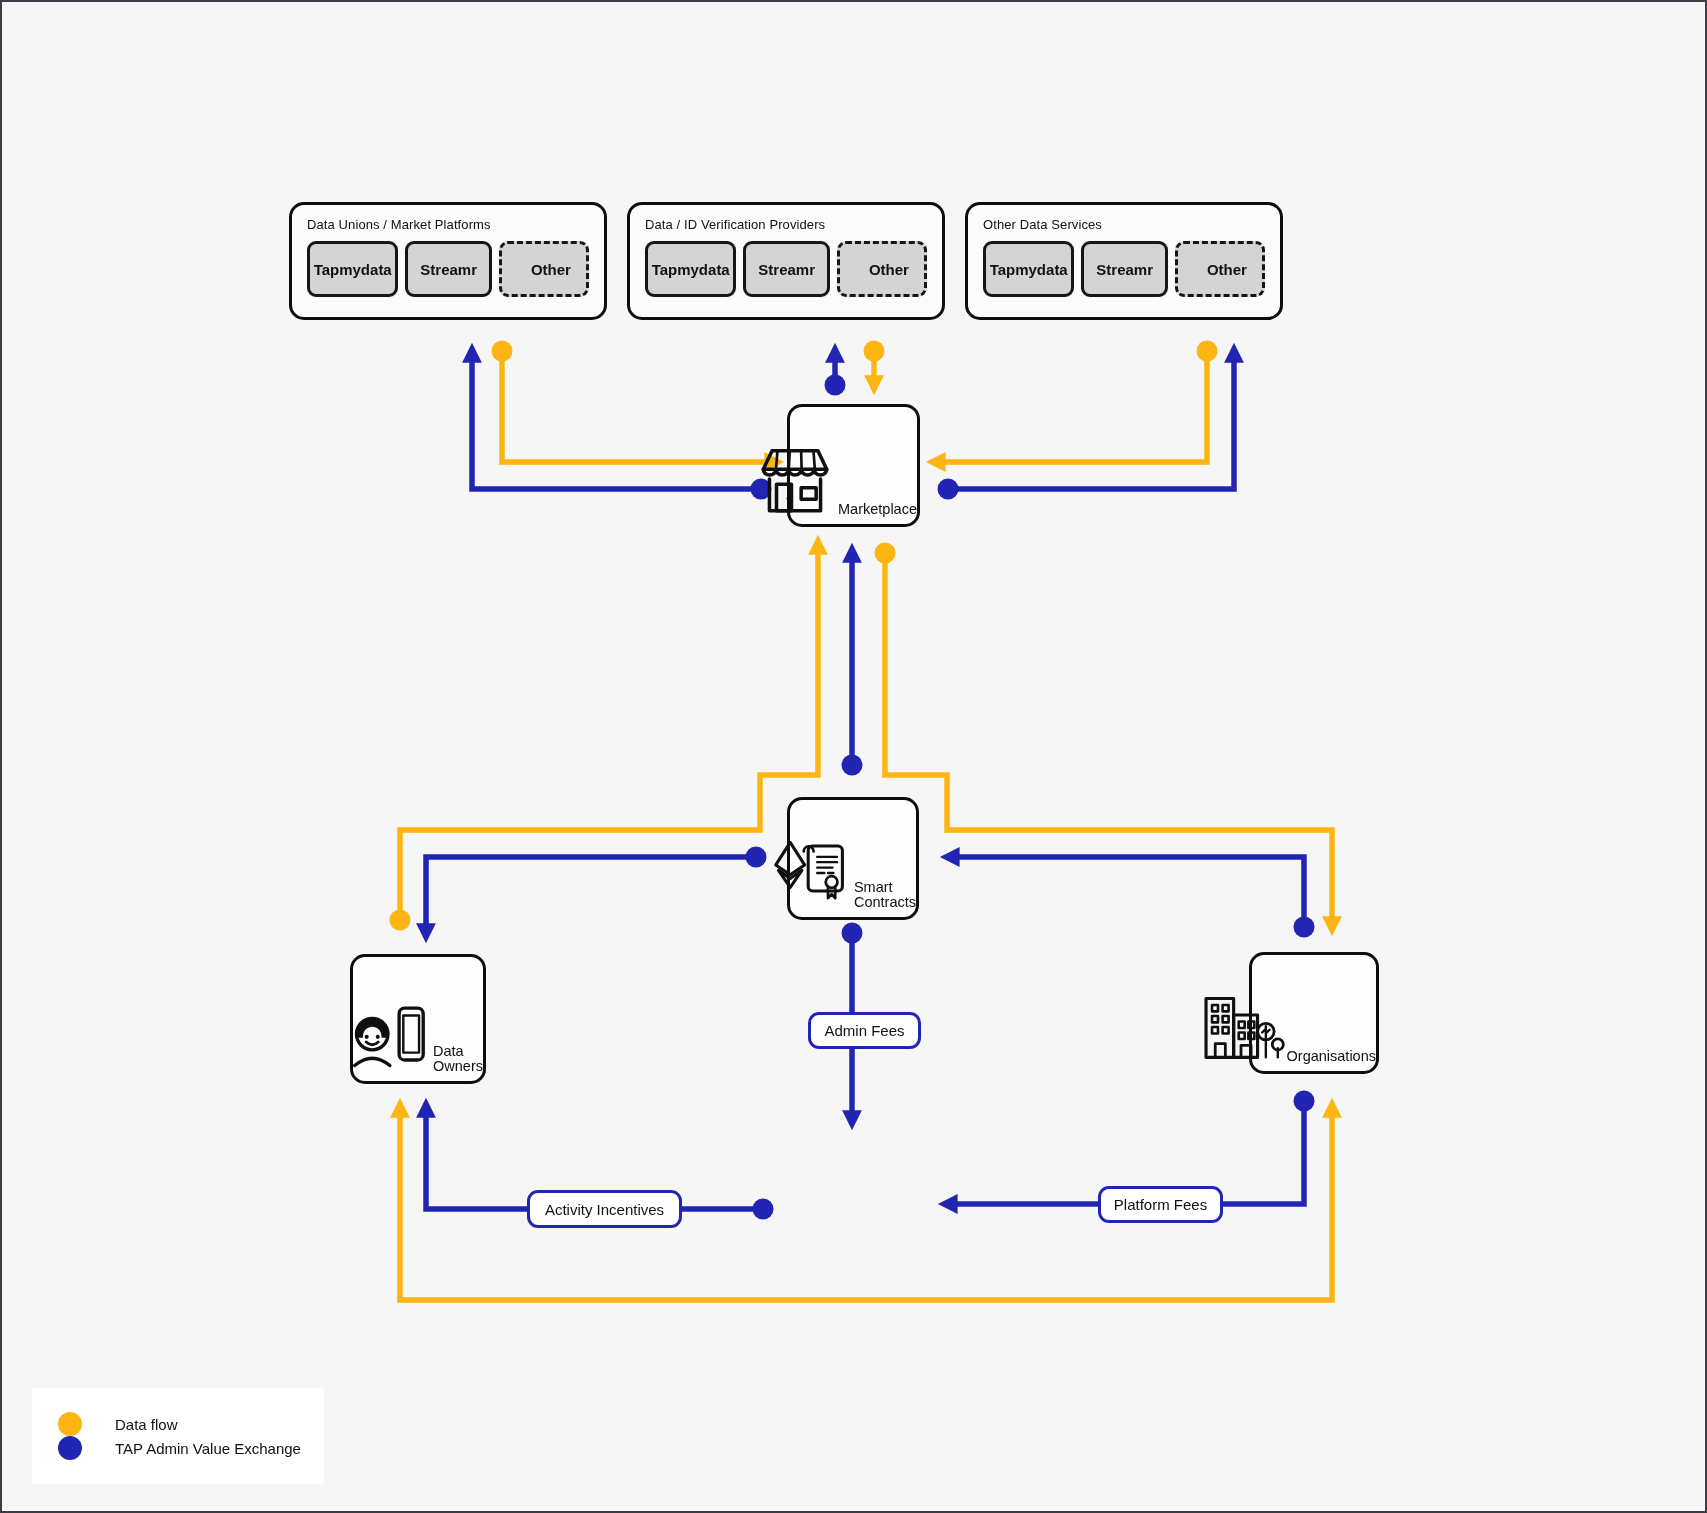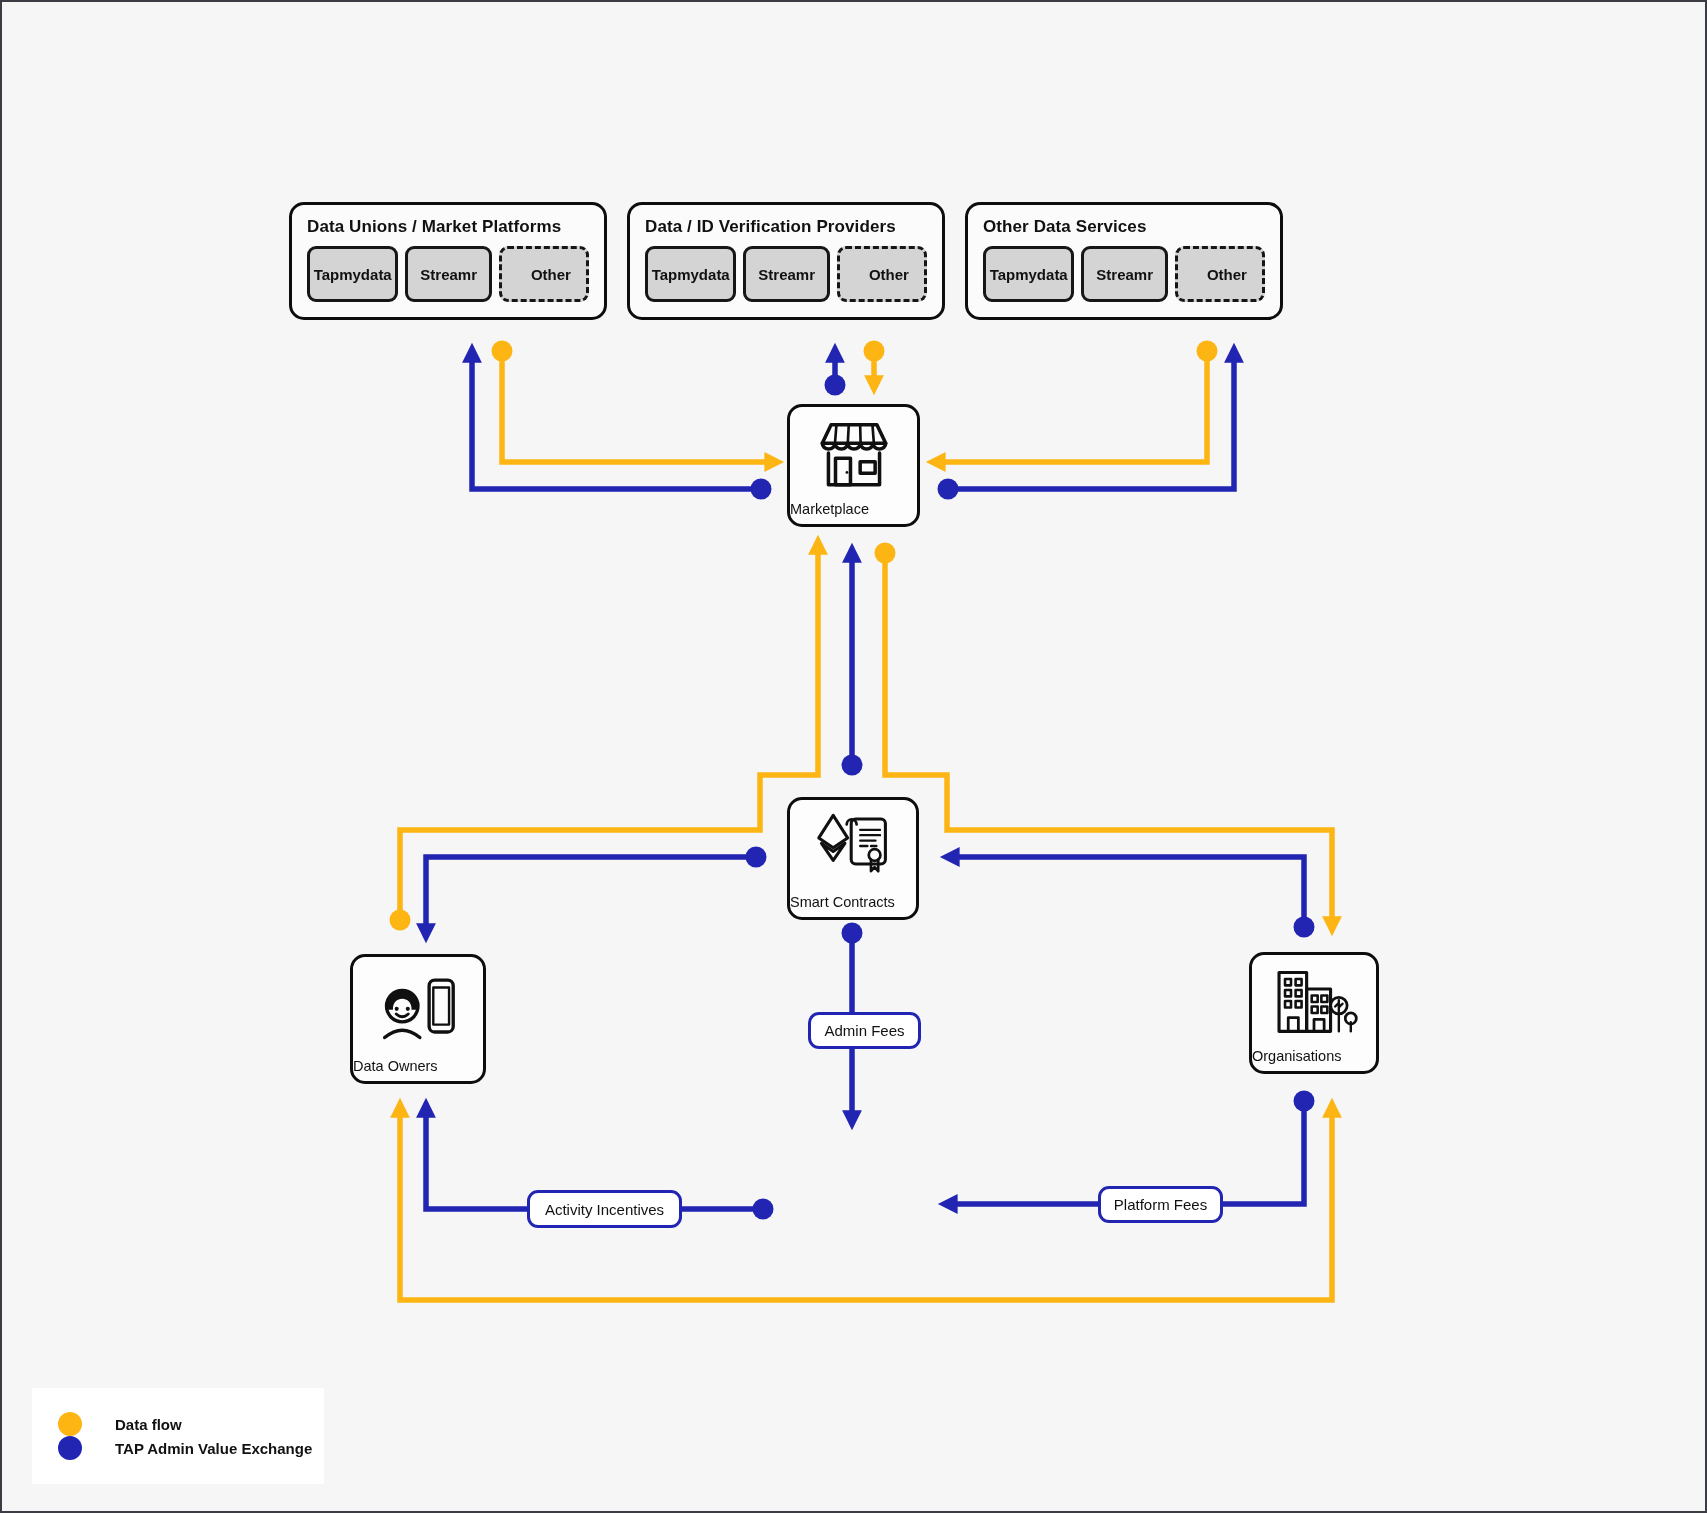--- a/index.html
+++ b/index.html
@@ -9,52 +9,51 @@
     font-family:"Liberation Sans",sans-serif;color:#111;
   }
   .wires{position:absolute;left:0;top:0;width:1707px;height:1513px;}
 
   
   .group{
     position:absolute;height:118px;width:318px;background:#fbfbfb;
     border:3.5px solid #0d0d0d;border-radius:15px;box-sizing:border-box;
     padding:12px 15px 0 15px;
   }
-  .group-title{font-size:17px;font-weight:700;letter-spacing:.1px;}
+  .group-title{font-size:13px;font-weight:400;letter-spacing:.1px;}
   .chip-row{display:flex;gap:7px;margin-top:9px;}
   .chip{
     height:56px;display:flex;align-items:center;justify-content:center;
     background:#d4d4d4;border:3px solid #161616;border-radius:9px;
     box-sizing:border-box;font-size:15px;font-weight:bold;
   }
   .chip.c1{width:95px}.chip.c2{width:90px}.chip.c3{width:93px}
   .chip.dashed{border-style:dashed;padding-left:14px;}
 
   
   .node{
     position:absolute;background:#fdfdfd;border:3.5px solid #0d0d0d;
-    border-radius:15px;box-sizing:border-box;display:flex;flex-direction:column;
-    align-items:flex-start;justify-content:flex-end;padding-bottom:8px;
+    border-radius:15px;box-sizing:border-box;display:flex;flex-direction:row;
+    align-items:flex-end;justify-content:flex-end;padding-bottom:8px;
   }
   .node .icon{flex:1;display:flex;align-items:center;justify-content:center;width:100%;}
   .node-label{font-size:14.5px;line-height:1;padding-top:2px;}
 
   
   .fee{
     position:absolute;background:#ffffff;border:3.5px solid #2125b2;
     border-radius:11px;box-sizing:border-box;display:flex;align-items:center;
     justify-content:center;font-size:15px;z-index:5;margin-left:12px;
   }
 
   
   .legend{
     position:absolute;left:30px;top:1386px;width:292px;height:96px;background:#ffffff;
     display:flex;flex-direction:column;justify-content:center;padding-left:26px;
     box-sizing:border-box;
-    font-weight:bold;
   }
   .legend-row{display:flex;align-items:center;gap:33px;}
   .legend-dot{width:24px;height:24px;border-radius:50%;}
   .legend-label{font-size:15px;}
 </style>
 </head>
 <body>
 
 <div class="canvas">
 

